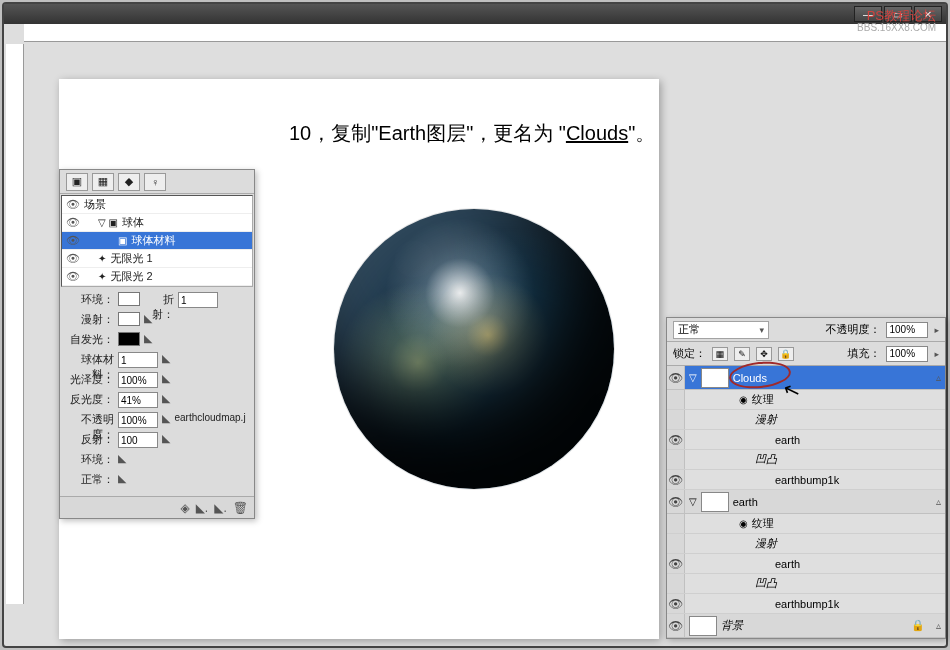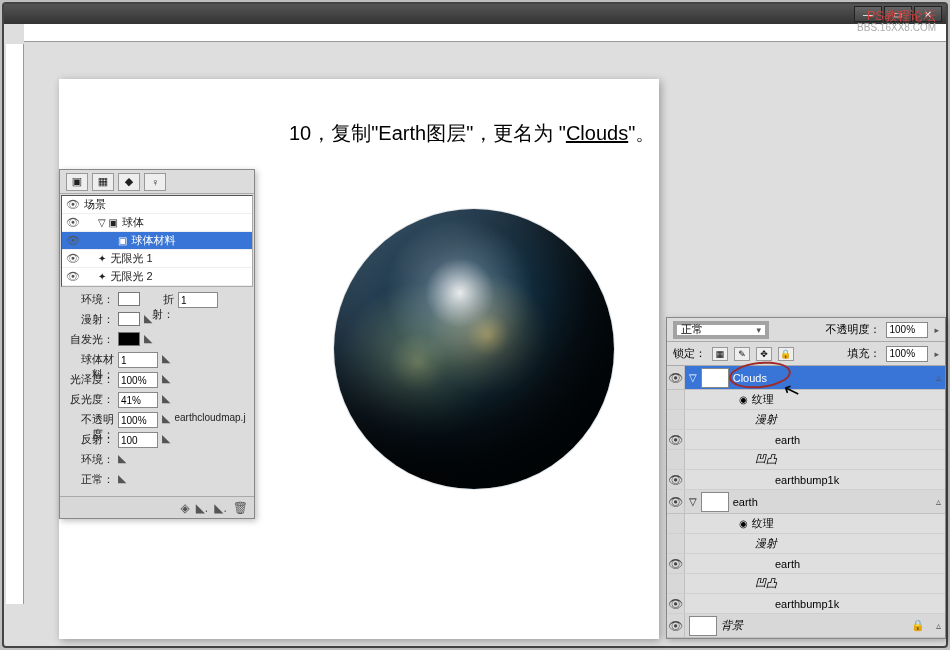--- a/index.html
+++ b/index.html
@@ -46,21 +46,21 @@
 .prop-label { width: 48px; text-align: right; }
 .prop-input { width: 40px; height: 16px; border: 1px solid #888; background: #fff; font-size: 10px; padding: 0 2px; }
 .swatch { width: 22px; height: 14px; border: 1px solid #777; background: #fff; }
 .swatch.black { background: #000; }
 .mini-icon { font-size: 11px; color: #555; }
 .panel-footer { height: 22px; border-top: 1px solid #aaa; display: flex; justify-content: flex-end; align-items: center; gap: 6px; padding-right: 6px; font-size: 12px; background: #d8d8d8; color:#555; }
 
 
 .layers { position: absolute; right: 0; top: 313px; width: 280px; background: #dcdcdc; border: 1px solid #888; font-size: 11px; box-shadow: 2px 2px 6px rgba(0,0,0,0.25); }
 .layers .top-row, .layers .lock-row { height: 24px; display: flex; align-items: center; gap: 6px; padding: 0 6px; border-bottom: 1px solid #aaa; }
-.select { height: 18px; border: 4px solid #a3a3a3; background: #fff; padding: 0 4px; font-size: 11px; display: flex; align-items: center; justify-content: space-between; }
+.select { height: 18px; border: 1px solid #a3a3a3; background: #fff; padding: 0 4px; font-size: 11px; display: flex; align-items: center; justify-content: space-between; }
 .pct { width: 42px; height: 16px; border: 1px solid #888; background: #fff; font-size: 10px; padding: 0 2px; display: inline-flex; align-items: center; }
 .layer-list { background: #dcdcdc; }
 .layer-row { height: 24px; display: flex; align-items: center; border-bottom: 1px solid #c0c0c0; background: #d8d8d8; position: relative; }
 .layer-row.sel { background: #3875d7; color: #fff; }
 .layer-eye { width: 18px; text-align: center; font-size: 12px; border-right: 1px solid #c0c0c0; height: 100%; display: flex; align-items: center; justify-content: center; color: #444; background: #d8d8d8; }
 .layer-thumb { width: 28px; height: 20px; border: 1px solid #888; background: #fff; margin: 0 4px; }
 .layer-name { font-size: 11px; }
 .sub-row { height: 20px; display: flex; align-items: center; border-bottom: 1px solid #cfcfcf; background: #dfdfdf; font-size: 11px; }
 .sub-row .layer-eye { height: 100%; }
 .italic { font-style: italic; }

